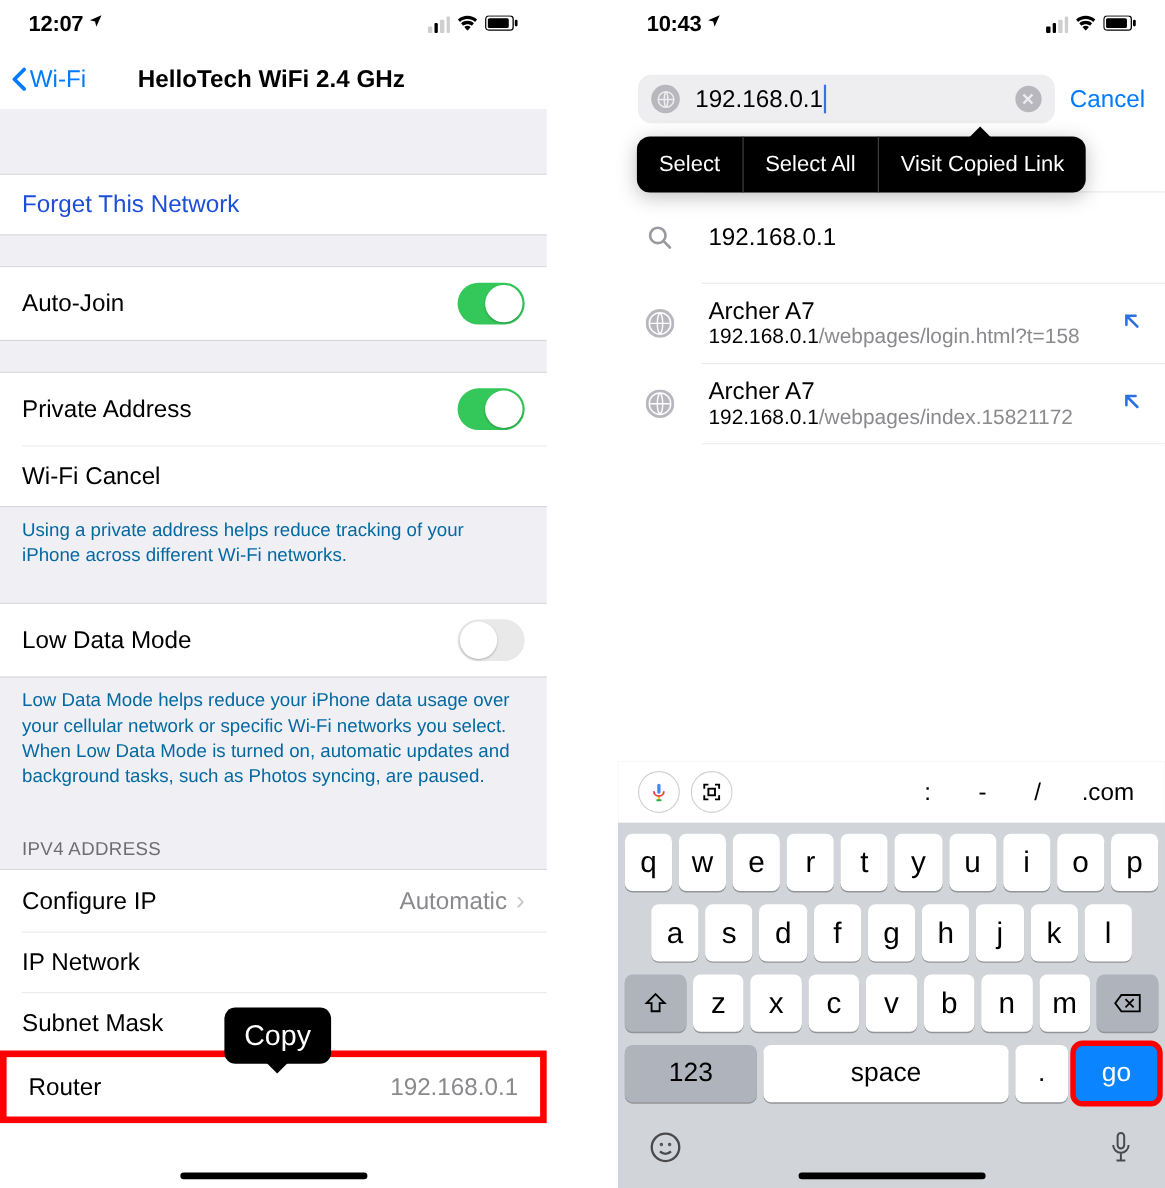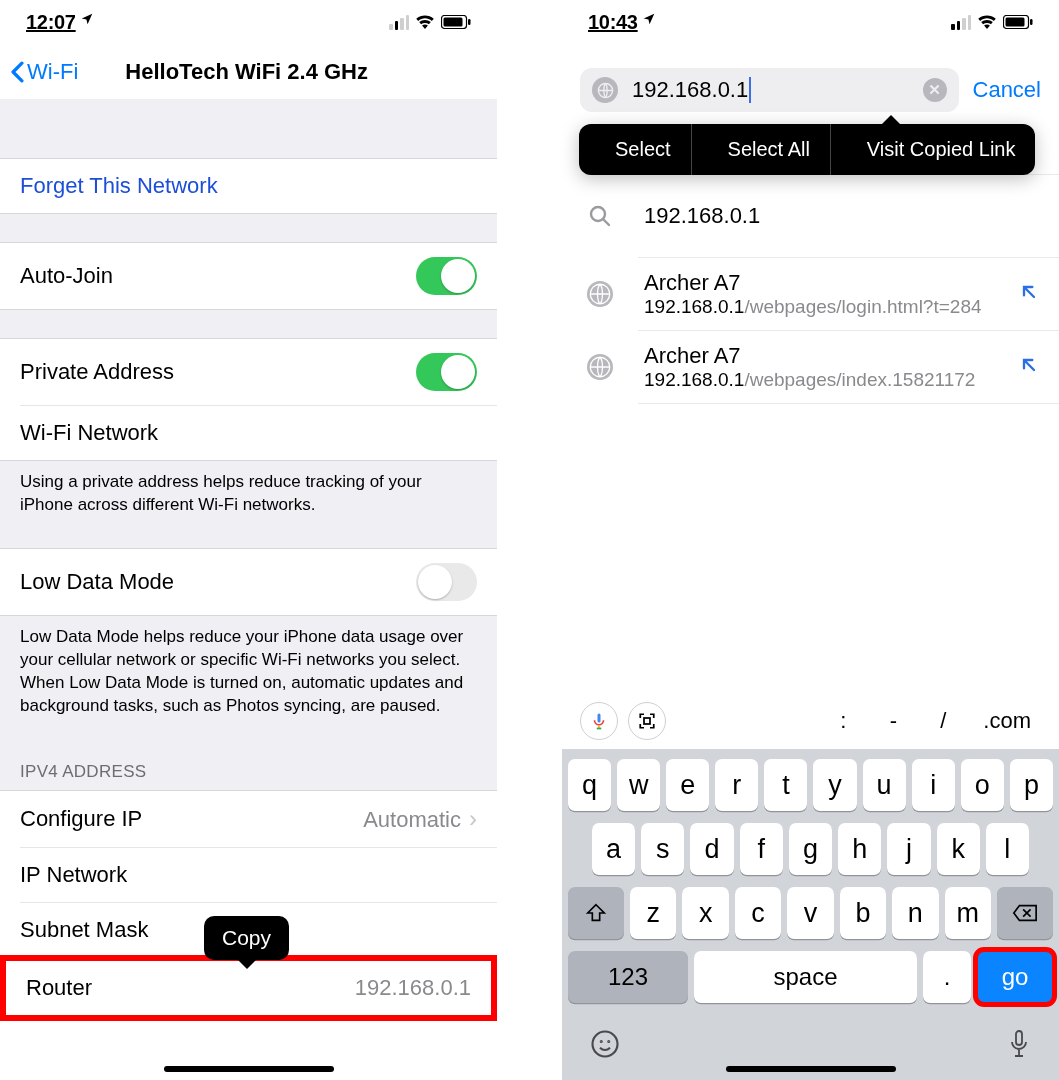--- a/index.html
+++ b/index.html
@@ -4,21 +4,21 @@
 <style>
   * { box-sizing: border-box; margin: 0; padding: 0; font-family: -apple-system, "Helvetica Neue", Arial, sans-serif; -webkit-font-smoothing: antialiased; }
   body { background: #fff; width: 1059px; height: 1080px; overflow: hidden; }
   .wrap { display: flex; width: 1059px; height: 1080px; }
   .phone { position: relative; height: 1080px; background: #fff; flex-shrink: 0; }
   .phone.left { width: 497px; }
   .divider-col { width: 65px; background: #fff; }
   .phone.right { width: 497px; }
 
   
-  .status-bar { height: 44px; display:flex; align-items:center; justify-content:space-between; padding: 0 26px; font-size: 20px; font-weight: 700; text-decoration: underline; }
+  .status-bar { height: 44px; display:flex; align-items:center; justify-content:space-between; padding: 0 26px; font-size: 20px; font-weight: 700; }
   .status-left { display:flex; align-items:center; gap:4px; letter-spacing:-0.3px;}
   .status-right { display:flex; align-items:center; gap:6px; }
   .loc-arrow { font-size: 17px; transform: translateY(-1px); }
   .sig-bars { display:flex; align-items:flex-end; gap:2px; }
   .sig-bars span { width:3.5px; background:#cfcfcf; border-radius:1px; }
   .sig-bars span:nth-child(1){height:6px;}
   .sig-bars span:nth-child(2){height:9px; background:#000;}
   .sig-bars span:nth-child(3){height:12px;}
   .sig-bars span:nth-child(4){height:15px;}
   .sig-bars.r2 span:nth-child(1){height:6px; background:#000;}
@@ -33,40 +33,40 @@
   .nav-title { flex:1; text-align:center; font-size:22px; font-weight:700; padding-right: 72px;}
   .sect-gap { background:#efeff4; height: 30px; border-top:1px solid #d7d7db; border-bottom:1px solid #d7d7db; }
   .row { background:#fff; padding: 14px 20px; display:flex; align-items:center; justify-content:space-between; font-size: 22px; color:#000; }
   .row.link { color:#1d4ed8; }
   .hair { height:1px; background:#e5e5ea; margin-left:20px; }
   .hair.full { margin-left:0; }
   .toggle { width:61px; height:38px; border-radius:19px; background:#34c759; position:relative; }
   .toggle .knob { position:absolute; top:2px; right:2px; width:34px; height:34px; background:#fff; border-radius:50%; box-shadow:0 1px 2px rgba(0,0,0,.25); }
   .toggle.off { background:#e9e9ea; }
   .toggle.off .knob { left:2px; right:auto; }
-  .footer-txt { background:#efeff4; color:#000000; font-size:17px; line-height:1.35; padding: 10px 20px 14px; border-top:1px solid #d7d7db; }
+  .footer-txt { background:#efeff4; color:#0369a1; font-size:17px; line-height:1.35; padding: 10px 20px 14px; border-top:1px solid #d7d7db; }
   .sect-header { background:#efeff4; color:#6d6d72; font-size:17px; padding: 30px 20px 8px; letter-spacing:0.3px; border-bottom:1px solid #d7d7db; }
   .val { color:#8a8a8e; font-size:22px; }
   .chev { color:#c7c7cc; font-size:24px; font-weight:400; margin-left:8px; }
   .highlight-row { border: 6px solid #ff0000; margin-top:-3px; position:relative; }
-  .copy-pop { position:absolute; background:#000; color:#fff; font-size:21px; padding: 10px 18px; border-radius:10px; left: 204px; top: 916px; }
+  .copy-pop { position:absolute; background:#000; color:#fff; font-size:26px; padding: 10px 18px; border-radius:10px; left: 204px; top: 916px; }
   .copy-pop::after { content:""; position:absolute; bottom:-9px; left:50%; transform:translateX(-50%); border:10px solid transparent; border-top-color:#000; border-bottom:none; }
   .home-ind { position:absolute; bottom:8px; left:50%; transform:translateX(-50%); width:170px; height:6px; background:#000; border-radius:3px; }
 
   
   .search-row { display:flex; align-items:center; gap:14px; padding: 24px 18px 18px; }
   .search-field { flex:1; background:#eeeef0; border-radius:12px; height:44px; display:flex; align-items:center; padding:0 12px; gap:14px; position:relative; }
   .globe-circ { width:26px; height:26px; border-radius:50%; background:#b7b7bd; display:flex; align-items:center; justify-content:center; }
   .search-text { font-size:22px; color:#000; display:flex; align-items:center; }
   .caret { width:2px; height:26px; background:#3d6fe0; margin-left:1px; animation: blink 1s infinite; }
   @keyframes blink { 50% { opacity:0; } }
   .clear-btn { width:24px; height:24px; border-radius:50%; background:#b7b7bd; color:#eeeef0; display:flex; align-items:center; justify-content:center; font-size:15px; font-weight:700; margin-left:auto; }
   .cancel-btn { color:#007aff; font-size:22px; }
   .ctx-menu { position:absolute; top:124px; left:17px; background:#000; border-radius:12px; display:flex; color:#fff; font-size:20px; z-index:5; box-shadow:0 4px 18px rgba(0,0,0,0.25); }
-  .ctx-menu > div { padding: 14px 20px; border-right:1px solid #444; white-space:nowrap;margin-left:16px; }
+  .ctx-menu > div { padding: 14px 20px; border-right:1px solid #444; white-space:nowrap; }
   .ctx-menu > div:last-child { border-right:none; }
   .ctx-menu::before { content:""; position:absolute; top:-9px; left:302px; border:10px solid transparent; border-bottom-color:#000; border-top:none; }
   .sug-list { }
   .sug { display:flex; align-items:center; gap:26px; padding: 12px 20px 12px 20px; }
   .sug .ic { width:36px; display:flex; justify-content:center; color:#9a9aa0; flex-shrink:0; }
   .sug .body { flex:1; min-width:0; }
   .sug .title { font-size:22px; color:#000; }
   .sug .sub { font-size:19px; color:#8a8a8e; white-space:nowrap; overflow:hidden; text-overflow:clip; }
   .sug .sub .host { color:#000; }
   .sug .arr { color:#2b6fe2; flex-shrink:0; margin-left:8px; }
@@ -153,21 +153,21 @@
   <div class="sect-gap"></div>
 
   <div class="row">
     <span>Private Address</span>
     <div class="toggle">
           <div class="knob"></div>
         </div>
   </div>
   <div class="hair"></div>
   <div class="row">
-    <span>Wi-Fi Network</span>
+    <span>Wi-Fi Cancel</span>
     <span class="val"></span>
   </div>
   <div class="footer-txt">Using a private address helps reduce tracking of your iPhone across different Wi-Fi networks.</div>
 
   <div style="background:#efeff4; height:18px; border-bottom:1px solid #d7d7db;"></div>
   <div class="row">
     <span>Low Data Mode</span>
     <div class="toggle off">
           <div class="knob"></div>
         </div>
@@ -294,21 +294,21 @@
         <svg width="26" height="26" viewBox="0 0 24 24" fill="#b7b7bd">
               <circle cx="12" cy="12" r="12"></circle>
               <g stroke="#fff" stroke-width="1.2" fill="none">
                 <circle cx="12" cy="12" r="9"></circle>
                 <path d="M3 12h18M12 3c3 3 3 15 0 18M12 3c-3 3-3 15 0 18"></path>
               </g>
             </svg>
       </span>
       <div class="body">
         <div class="title">Archer A7</div>
-        <div class="sub"><span class="host">192.168.0.1</span><span>/webpages/login.html?t=284</span></div>
+        <div class="sub"><span class="host">192.168.0.1</span><span>/webpages/login.html?t=158</span></div>
       </div>
       <span class="arr">
         <svg width="20" height="20" viewBox="0 0 24 24" fill="none" stroke="#2b6fe2" stroke-width="2.8" stroke-linecap="round">
               <path d="M18 18 L6 6 M6 16 L6 6 L16 6"></path>
             </svg>
       </span>
     </div>
 
     <div style="border-top:1px solid #e9e9ec; margin-left:76px;"></div>
     <div class="sug" style="padding-top:12px; padding-bottom:12px;">

